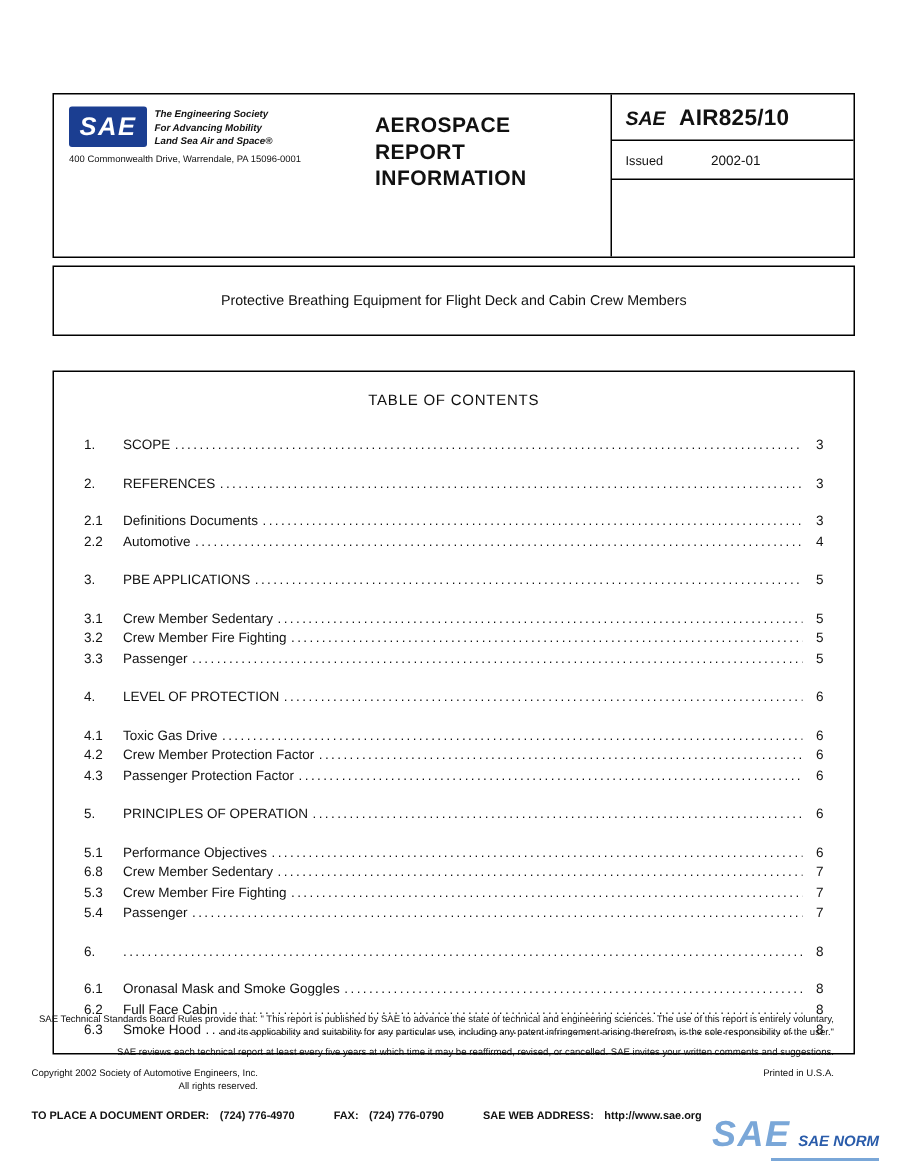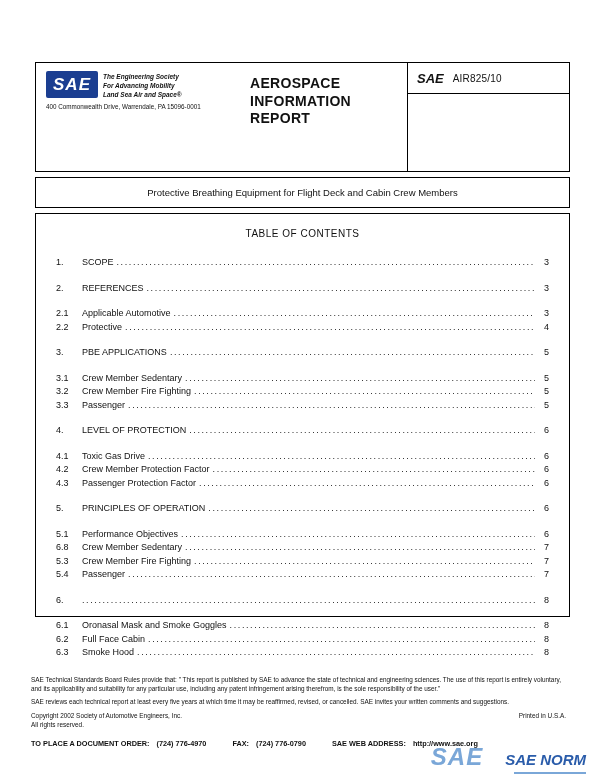--- a/index.html
+++ b/index.html
@@ -24,53 +24,53 @@
   .tagline { margin-left:5px; font-size:6.5px; font-weight:bold; font-style:italic; line-height:1.4; padding-top:1px; }
   .intl { font-size:10.5px; font-weight:bold; letter-spacing:4.5px; margin-top:3px; white-space:nowrap; }
   .addr { font-size:6.3px; margin-top:4px; white-space:nowrap; }
 
   .header-center { flex:1; padding:12px 0 0 18px; }
   .doc-type-line { font-size:14px; font-weight:bold; line-height:1.25; letter-spacing:.3px; }
 
   .header-right { width:162px; border-left:1px solid #000; display:flex; flex-direction:column; }
   .doc-number-box { border-bottom:1px solid #000; height:31px; display:flex; align-items:center; padding-left:9px; }
   .doc-sae { font-style:italic; font-weight:bold; font-size:13px; margin-right:9px; }
-  .doc-number { font-weight:normal; font-size:10px; letter-spacing:.2px; }
+  .doc-number { font-weight:bold; font-size:15px; letter-spacing:.2px; }
   .issued-row { border-bottom:1px solid #000; height:26px; display:flex; align-items:center; padding-left:9px; font-size:8.5px; }
   .issued-date { margin-left:32px; font-size:9px; }
 
   
-  .title-box { margin-top:5px; height:31px; display:flex; align-items:center; justify-content:center; font-size:9.5px; }
+  .title-box { margin-top:5px; height:47px; display:flex; align-items:center; justify-content:center; font-size:9.5px; }
 
   
-  .toc-box { margin-top:5px; height:404px; padding:14px 20px 0 20px; }
+  .toc-box { margin-top:23px; height:456px; padding:14px 20px 0 20px; }
   .toc-heading { text-align:center; font-size:10px; letter-spacing:.5px; margin-bottom:17px; }
   .toc-group { margin-bottom:12px; }
   .toc-row { display:flex; align-items:baseline; font-size:9px; line-height:13.5px; }
   .toc-num { width:26px; flex:none; }
   .toc-label { flex:none; padding-right:3px; white-space:nowrap; }
   .toc-leader { flex:1; overflow:hidden; white-space:nowrap; }
   .toc-leader::after {
     content:"........................................................................................................................................................................................................";
     letter-spacing:1.6px; color:#111;
   }
   .toc-page { flex:none; width:14px; text-align:right; }
 
   
-  .footer { position:absolute; left:31px; top:676px; width:535px; font-size:6.4px; line-height:1.35; }
+  .footer { position:absolute; left:21px; top:676px; width:535px; font-size:6.4px; line-height:1.35;text-align:right; }
   .notice { margin-bottom:5px; }
   .copyright-row { display:flex; justify-content:space-between; align-items:flex-start; margin-top:5px; }
   .order-row { display:flex; align-items:baseline; margin-top:10px; font-size:7.3px; font-weight:bold; white-space:nowrap; }
   .order-row .sp-s { width:7px; flex:none; }
   .order-row .sp-l { width:26px; flex:none; }
 
   .norm-logo { position:absolute; right:14px; bottom:2px; text-align:right; }
   .norm-logo-row { display:flex; align-items:baseline; }
   .norm-mark { font-style:italic; font-weight:bold; font-size:24px; color:#7aa7d8; letter-spacing:1px; line-height:1; }
-  .norm-text { font-style:italic; font-weight:bold; font-size:15px; color:#2a5caa; margin-left:22px; line-height:1; }
+  .norm-text { font-style:italic; font-weight:bold; font-size:10px; color:#2a5caa; margin-left:5px; line-height:1; }
   .norm-bar { height:2px; width:72px; background:#7aa7d8; margin:3px 0 0 auto; }
 </style>
 </head>
 <body>
 
 <div class="page">
   <div class="content">
 
     <div class="box header-box">
       <div class="header-left">
@@ -82,29 +82,33 @@
             <div>The Engineering Society</div>
             <div>For Advancing Mobility</div>
             <div>Land Sea Air and Space®</div>
           </div>
         </div>
         <div class="addr">400 Commonwealth Drive, Warrendale, PA 15096-0001</div>
       </div>
 
       <div class="header-center">
         <div class="doc-type-line">AEROSPACE</div>
+        <div class="doc-type-line">REPORT</div>
         <div class="doc-type-line">INFORMATION</div>
-        <div class="doc-type-line">REPORT</div>
       </div>
 
       <div class="header-right">
         <div class="doc-number-box">
           <span class="doc-sae">SAE</span>
           <span class="doc-number">AIR825/10</span>
         </div>
+        <div class="issued-row">
+          <span>Issued</span>
+          <span class="issued-date">2002-01</span>
+        </div>
         <div style="flex:1"></div>
       </div>
     </div>
 
     <div class="box title-box">
       <span>Protective Breathing Equipment for Flight Deck and Cabin Crew Members</span>
     </div>
 
     <div class="box toc-box">
       <div class="toc-heading">TABLE OF CONTENTS</div>
@@ -121,27 +125,27 @@
             <div class="toc-row">
               <span class="toc-num">2.</span>
               <span class="toc-label">REFERENCES</span>
               <span class="toc-leader"></span>
               <span class="toc-page">3</span>
             </div>
           </div>
           <div class="toc-group">
             <div class="toc-row">
               <span class="toc-num">2.1</span>
-              <span class="toc-label">Applicable Automotive</span>
+              <span class="toc-label">Definitions Documents</span>
               <span class="toc-leader"></span>
               <span class="toc-page">3</span>
             </div>
             <div class="toc-row">
               <span class="toc-num">2.2</span>
-              <span class="toc-label">Protective</span>
+              <span class="toc-label">Automotive</span>
               <span class="toc-leader"></span>
               <span class="toc-page">4</span>
             </div>
           </div>
           <div class="toc-group">
             <div class="toc-row">
               <span class="toc-num">3.</span>
               <span class="toc-label">PBE APPLICATIONS</span>
               <span class="toc-leader"></span>
               <span class="toc-page">5</span>

